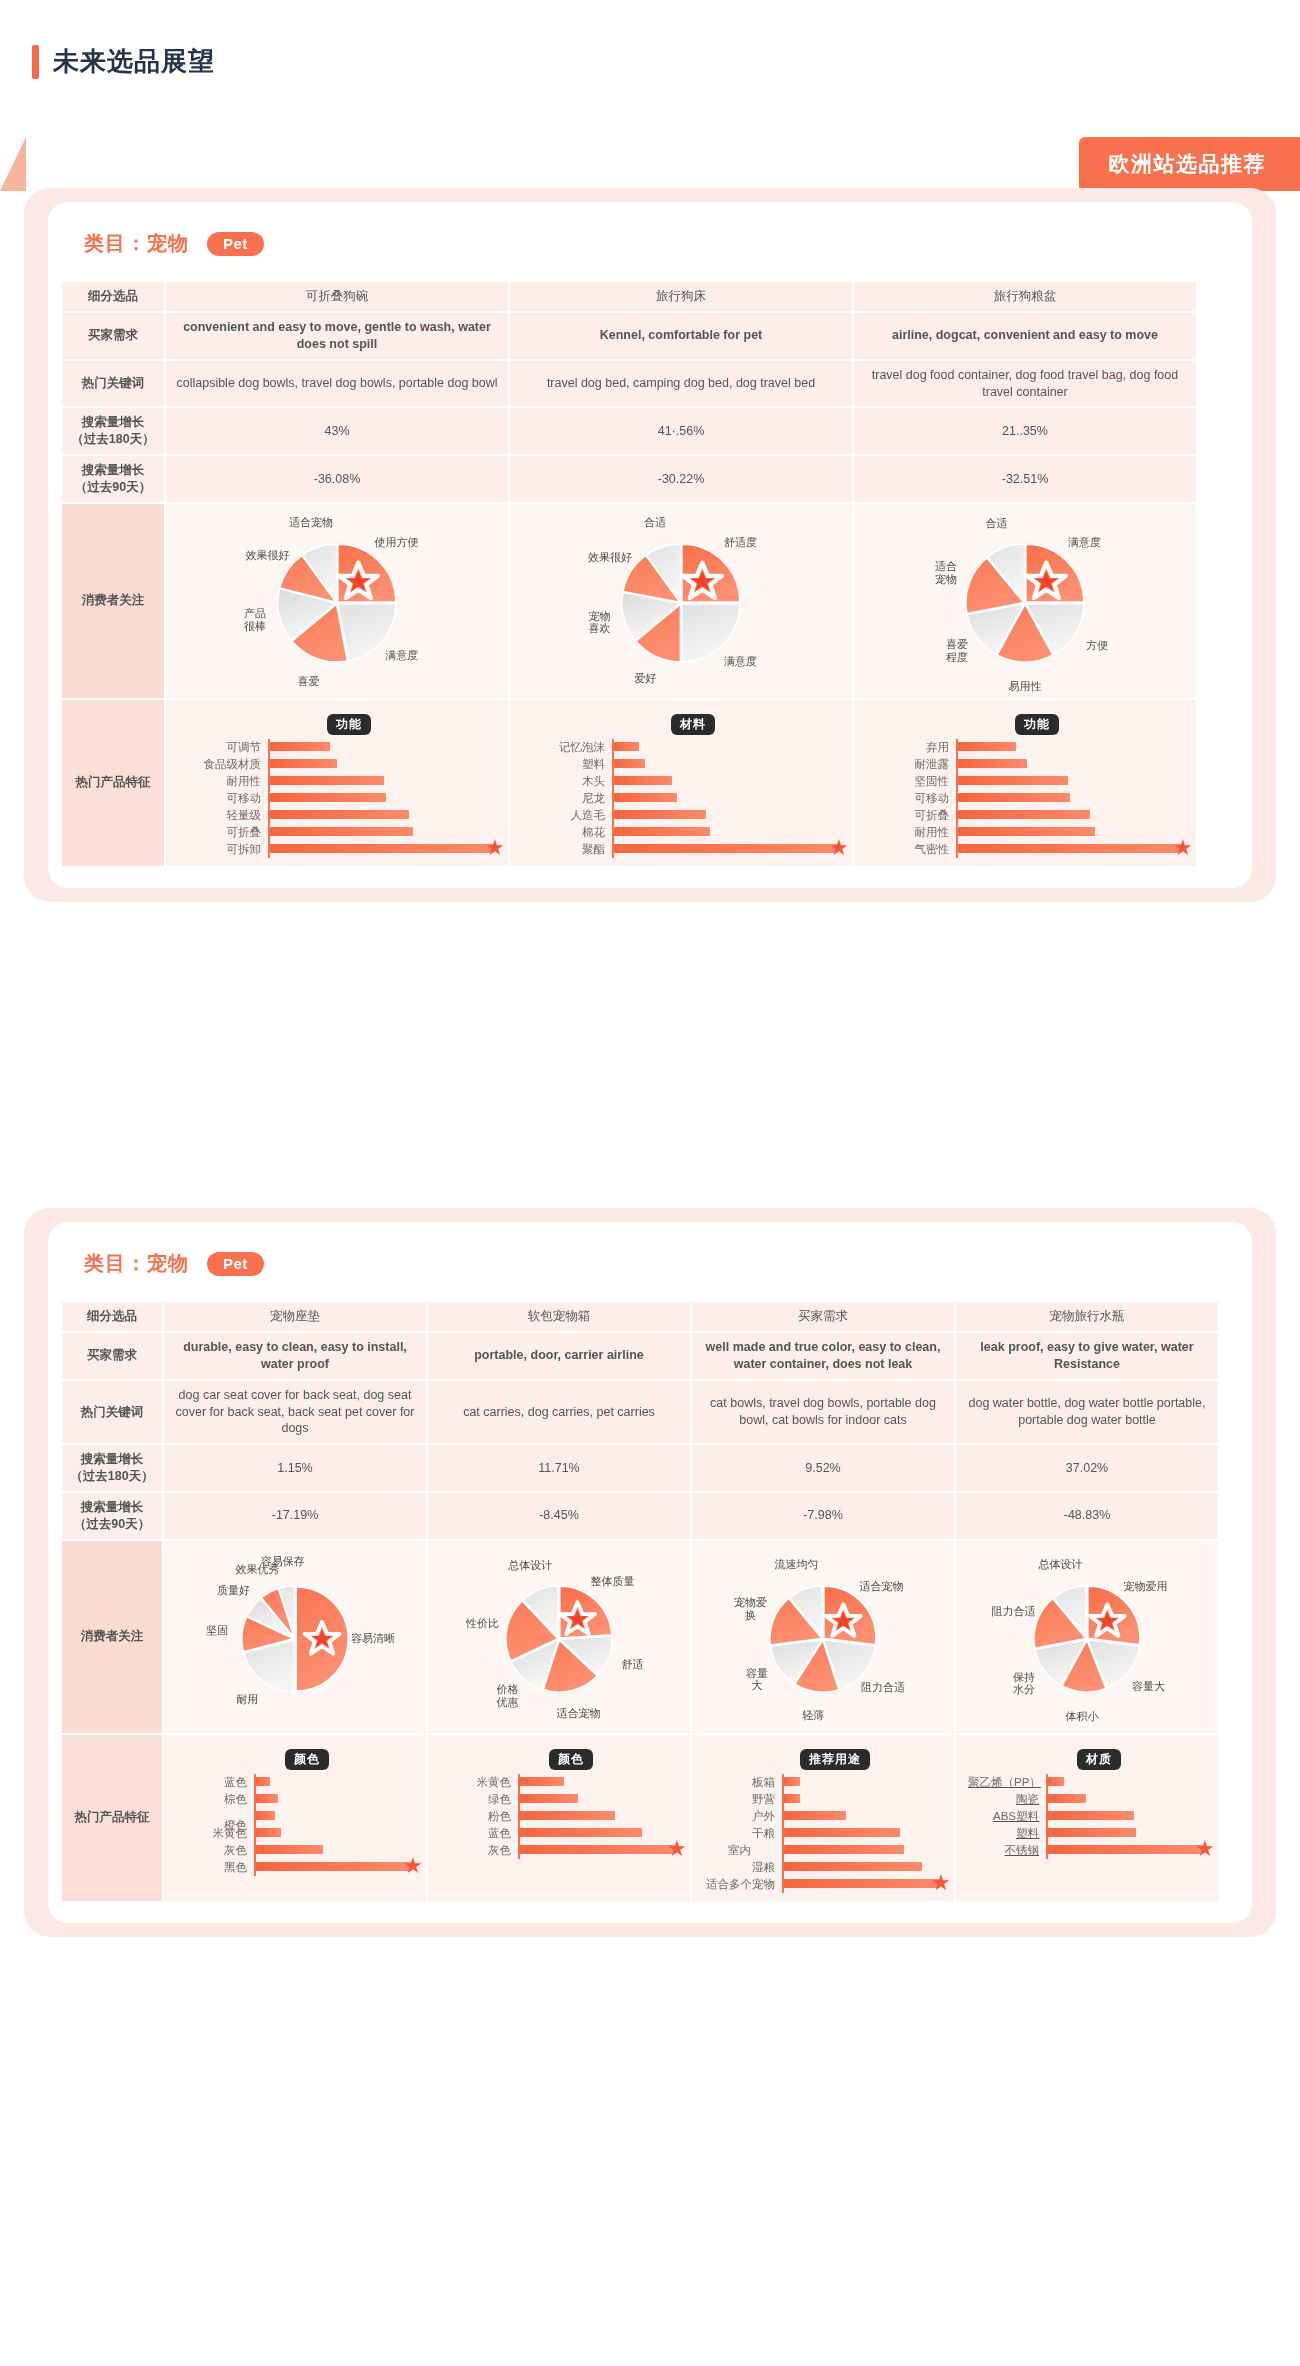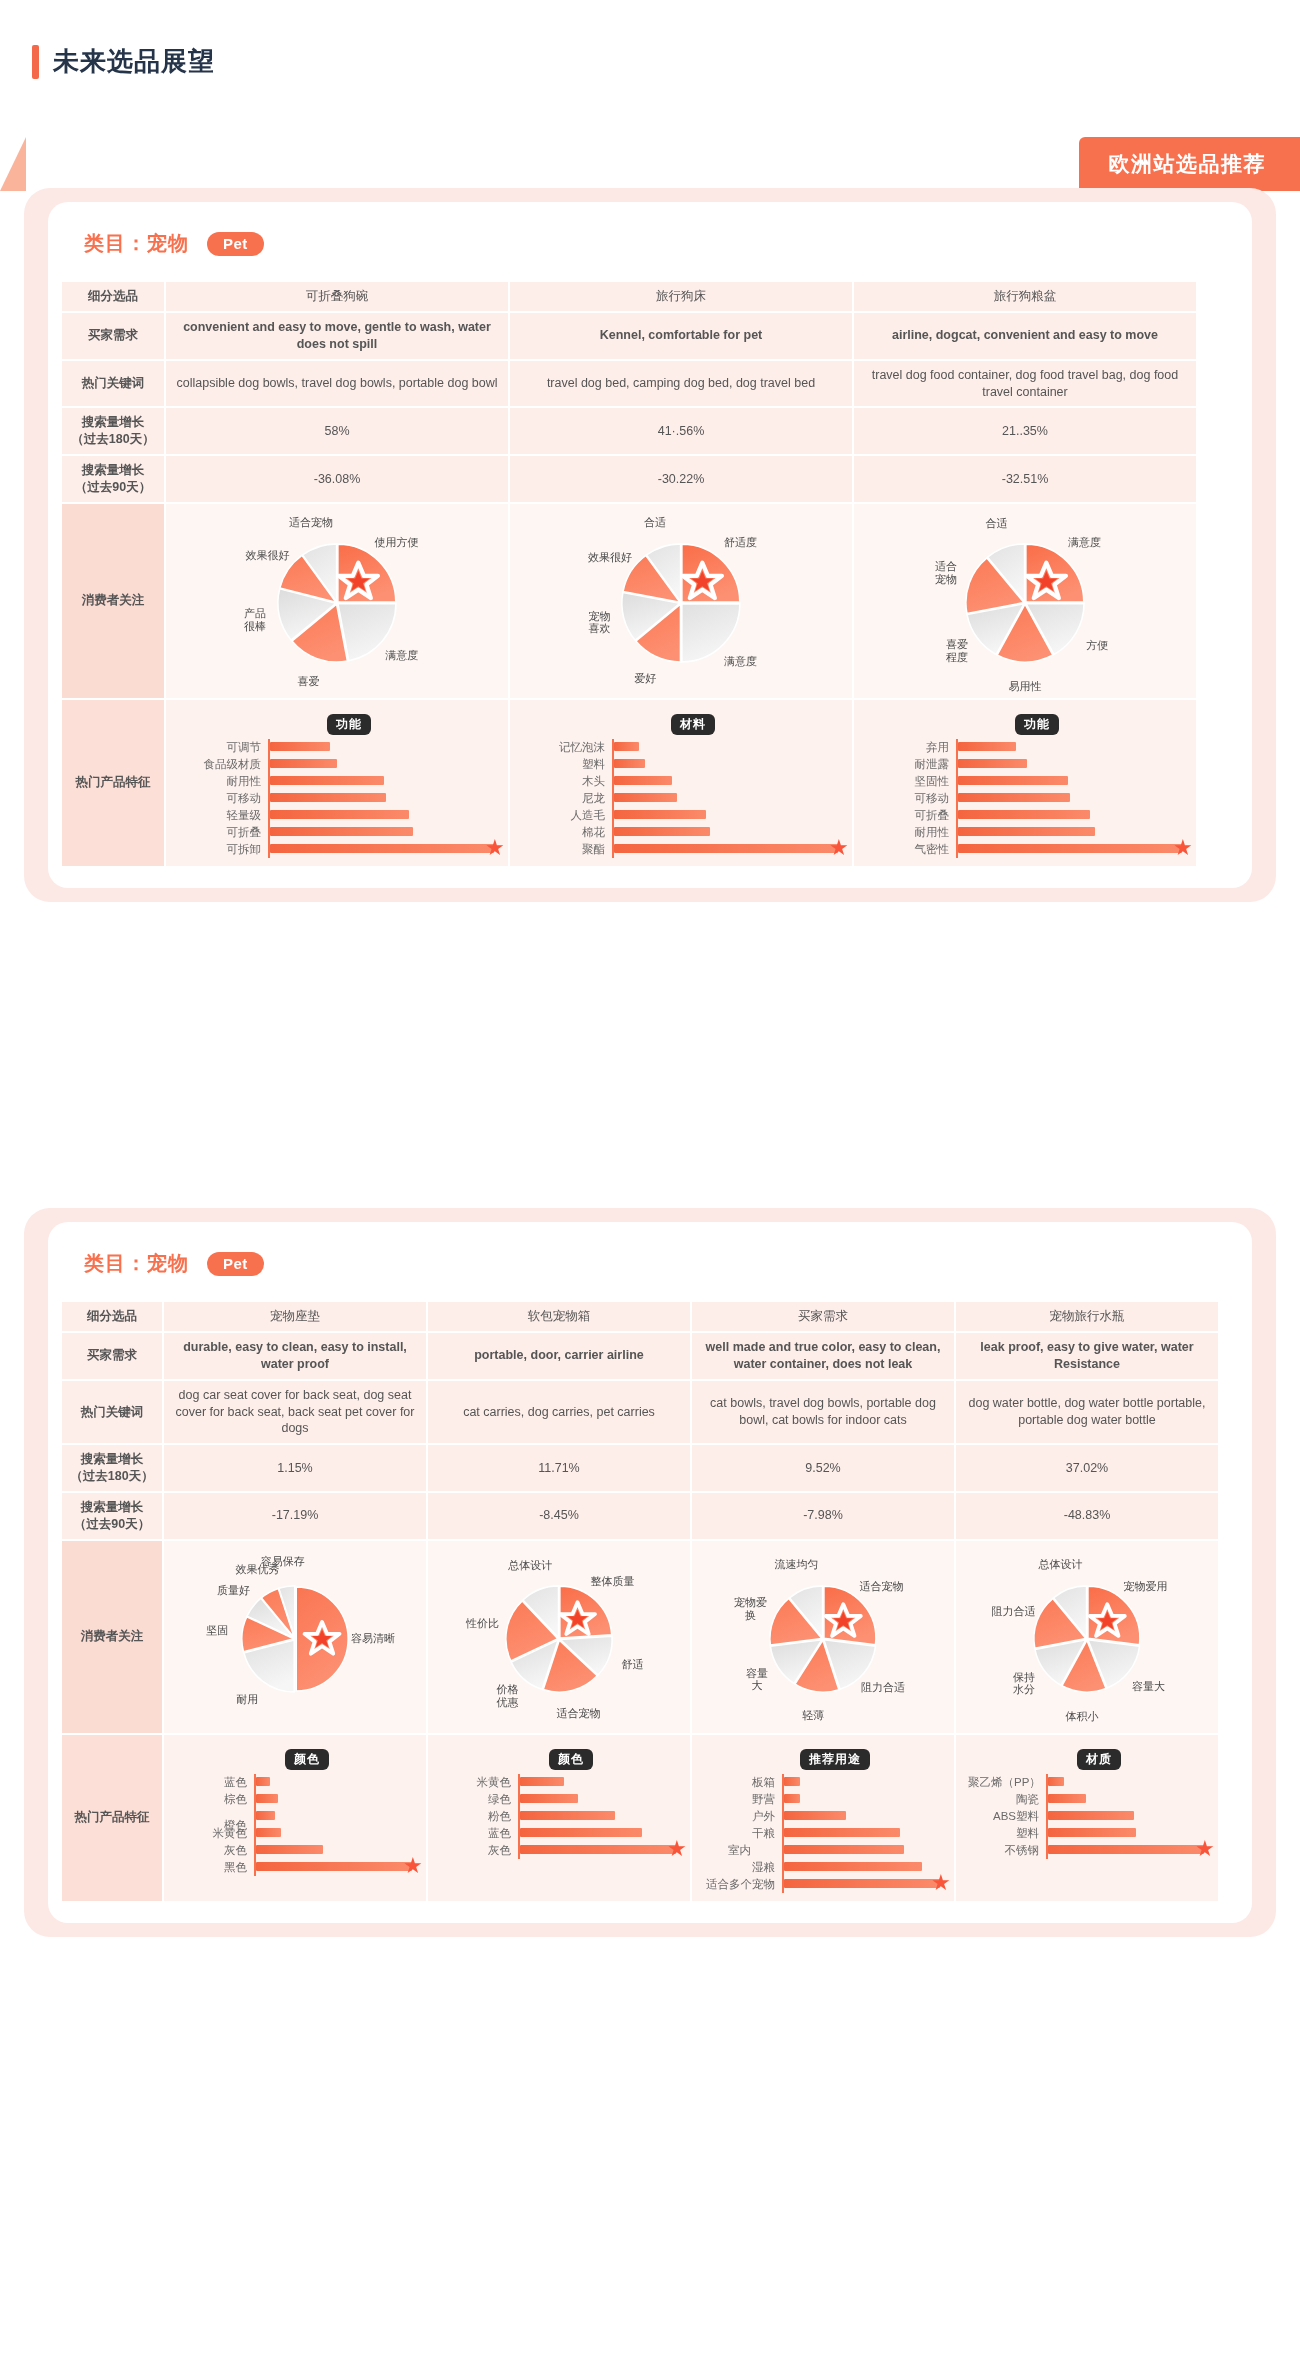--- a/index.html
+++ b/index.html
@@ -125,21 +125,21 @@
           <td class="need">airline, dogcat, convenient and easy to move</td>
         </tr>
         <tr>
           <td class="rowhdr ">热门关键词</td>
           <td class="kw">collapsible dog bowls, travel dog bowls, portable dog bowl</td>
           <td class="kw">travel dog bed, camping dog bed, dog travel bed</td>
           <td class="kw">travel dog food container, dog food travel bag, dog food travel container</td>
         </tr>
         <tr>
           <td class="rowhdr ">搜索量增长<br>（过去180天）</td>
-          <td class="num">58%</td>
+          <td class="num">43%</td>
           <td class="num">41·.56%</td>
           <td class="num">21..35%</td>
         </tr>
         <tr>
           <td class="rowhdr ">搜索量增长<br>（过去90天）</td>
           <td class="num">-36.08%</td>
           <td class="num">-30.22%</td>
           <td class="num">-32.51%</td>
         </tr>
         <tr>
@@ -817,21 +817,21 @@
                 <div class="bar-row" style="height:17px;">
       <div class="bar-name" style="width:78px;">适合多个宠物</div>
       <div class="bar-track">
         <div class="bar-fill" style="width:100%;"></div>
                     <span class="bar-star" style="left:100%;">★</span>
       </div>
                 </div>
               </div></div>
           </td>
           <td class="chartcell bars" style="height:154px;">
-            <div class="bars-wrap" style="width:246px;height:154px;"><div class="bars-tag">材质</div><div style="margin-top:4px;">
+            <div class="bars-wrap" style="width:246px;height:154px;"><div class="bars-tag">材质</div><div style="margin-top:4px;text-decoration:underline;">
                 <div class="bar-row" style="height:17px;">
       <div class="bar-name" style="width:78px;">聚乙烯（PP）</div>
       <div class="bar-track">
         <div class="bar-fill" style="width:10.256410256410255%;"></div>
       </div>
                 </div>
                 <div class="bar-row" style="height:17px;">
       <div class="bar-name" style="width:78px;">陶瓷</div>
       <div class="bar-track">
         <div class="bar-fill" style="width:24.358974358974358%;"></div>

